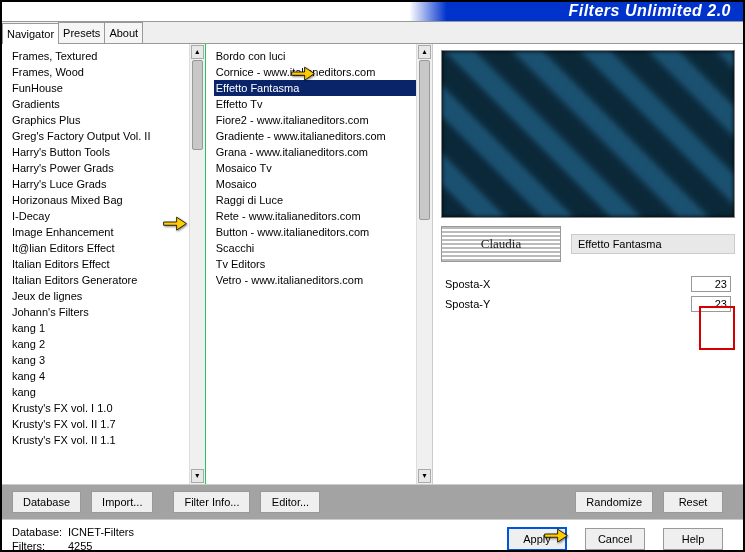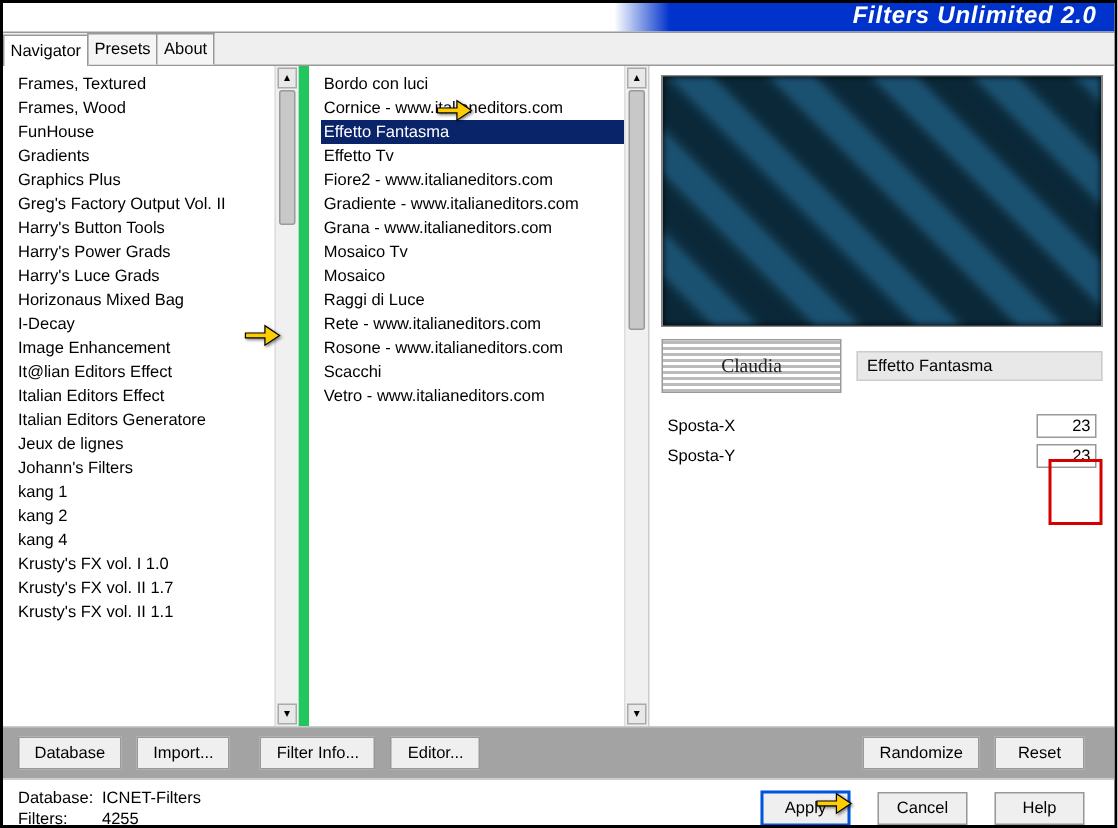--- a/index.html
+++ b/index.html
@@ -4,21 +4,21 @@
 <style>
   * { box-sizing: border-box; margin: 0; padding: 0; }
   body { font-family: Arial, sans-serif; font-size: 11px; background: #fff; }
   .window { width: 745px; height: 552px; border: 2px solid #000; position: relative; background: #fff; overflow: hidden; }
   .titlebar { height: 20px; background: linear-gradient(to right, #fff 0%, #fff 55%, #0033cc 60%, #0033cc 100%); display: flex; align-items: flex-start; justify-content: flex-end; padding-right: 12px; border-bottom: 1px solid #999; padding-left: 20px; }
   .title { color: #fff; font-size: 16px; font-weight: bold; font-style: italic; letter-spacing: 0.5px; }
   .tabs { display: flex; background: #efefef; border-bottom: 1px solid #999; }
   .tab { padding: 4px 4px; border: 1px solid #999; border-bottom: none; background: #f5f5f5; cursor: pointer; margin-right: -1px; font-size: 11px; position: relative; }
   .tab.active { background: #fff; top: 1px; z-index: 2; }
   .content { display: flex; height: 440px; background: #fff; }
-  .leftcol { width: 208px; border-right: 7px solid #22c55e; display: flex; flex-direction: column; position: relative; }
+  .leftcol { width: 208px; border-right: 1px solid #22c55e; display: flex; flex-direction: column; position: relative; }
   .midcol { width: 232px; border-right: 1px solid #ccc; display: flex; flex-direction: column; }
   .rightcol { flex: 1; display: flex; flex-direction: column; padding: 6px 8px 0 8px; }
   .list { flex: 1; overflow: hidden; padding: 4px 2px 4px 8px; font-size: 11px; color: #000; position: relative; }
   .list-item { padding: 1px 2px; cursor: pointer; white-space: nowrap; overflow: hidden; text-overflow: ellipsis; line-height: 14px; }
   .list-item.selected-left { font-weight: normal; }
   .list-item.selected-mid { background: #0a246a; color: #fff; }
   .scrollbar { position: absolute; right: 0; top: 0; bottom: 0; width: 16px; background: #f0f0f0; border-left: 1px solid #ddd; }
   .scroll-thumb { position: absolute; left: 2px; right: 2px; top: 16px; height: 90px; background: #c8c8c8; border: 1px solid #999; border-radius: 2px; }
   .scroll-thumb2 { position: absolute; left: 2px; right: 2px; top: 16px; height: 160px; background: #c8c8c8; border: 1px solid #999; border-radius: 2px; }
   .scroll-btn { position: absolute; left: 1px; right: 1px; height: 14px; background: #e8e8e8; border: 1px solid #aaa; font-size: 8px; text-align: center; line-height: 12px; }
@@ -79,21 +79,23 @@
           <div class="list-item">Horizonaus Mixed Bag</div>
           <div class="list-item">I-Decay</div>
           <div class="list-item">Image Enhancement</div>
           <div class="list-item selected-left">It@lian Editors Effect</div>
           <div class="list-item">Italian Editors Effect</div>
           <div class="list-item">Italian Editors Generatore</div>
           <div class="list-item">Jeux de lignes</div>
           <div class="list-item">Johann's Filters</div>
           <div class="list-item">kang 1</div>
           <div class="list-item">kang 2</div>
+          <div class="list-item">kang 3</div>
           <div class="list-item">kang 4</div>
+          <div class="list-item">kang</div>
           <div class="list-item">Krusty's FX vol. I 1.0</div>
           <div class="list-item">Krusty's FX vol. II 1.7</div>
           <div class="list-item">Krusty's FX vol. II 1.1</div>
           <div class="scrollbar">
           <div class="scroll-btn scroll-up">▴</div>
           <div class="scroll-thumb"></div>
           <div class="scroll-btn scroll-down">▾</div>
         </div>
       </div>
     </div>
@@ -104,22 +106,23 @@
           <div class="list-item">Cornice - www.italianeditors.com</div>
           <div class="list-item selected-mid">Effetto Fantasma</div>
           <div class="list-item">Effetto Tv</div>
           <div class="list-item">Fiore2 - www.italianeditors.com</div>
           <div class="list-item">Gradiente - www.italianeditors.com</div>
           <div class="list-item">Grana - www.italianeditors.com</div>
           <div class="list-item">Mosaico Tv</div>
           <div class="list-item">Mosaico</div>
           <div class="list-item">Raggi di Luce</div>
           <div class="list-item">Rete - www.italianeditors.com</div>
-          <div class="list-item">Rosone - www.italianeditors.com</div>
+          <div class="list-item">Button - www.italianeditors.com</div>
           <div class="list-item">Scacchi</div>
+          <div class="list-item">Tv Editors</div>
           <div class="list-item">Vetro - www.italianeditors.com</div>
           <div class="scrollbar">
           <div class="scroll-btn scroll-up">▴</div>
           <div class="scroll-thumb2"></div>
           <div class="scroll-btn scroll-down">▾</div>
         </div>
       </div>
     </div>
 
     <div class="rightcol" style="position:relative;">

